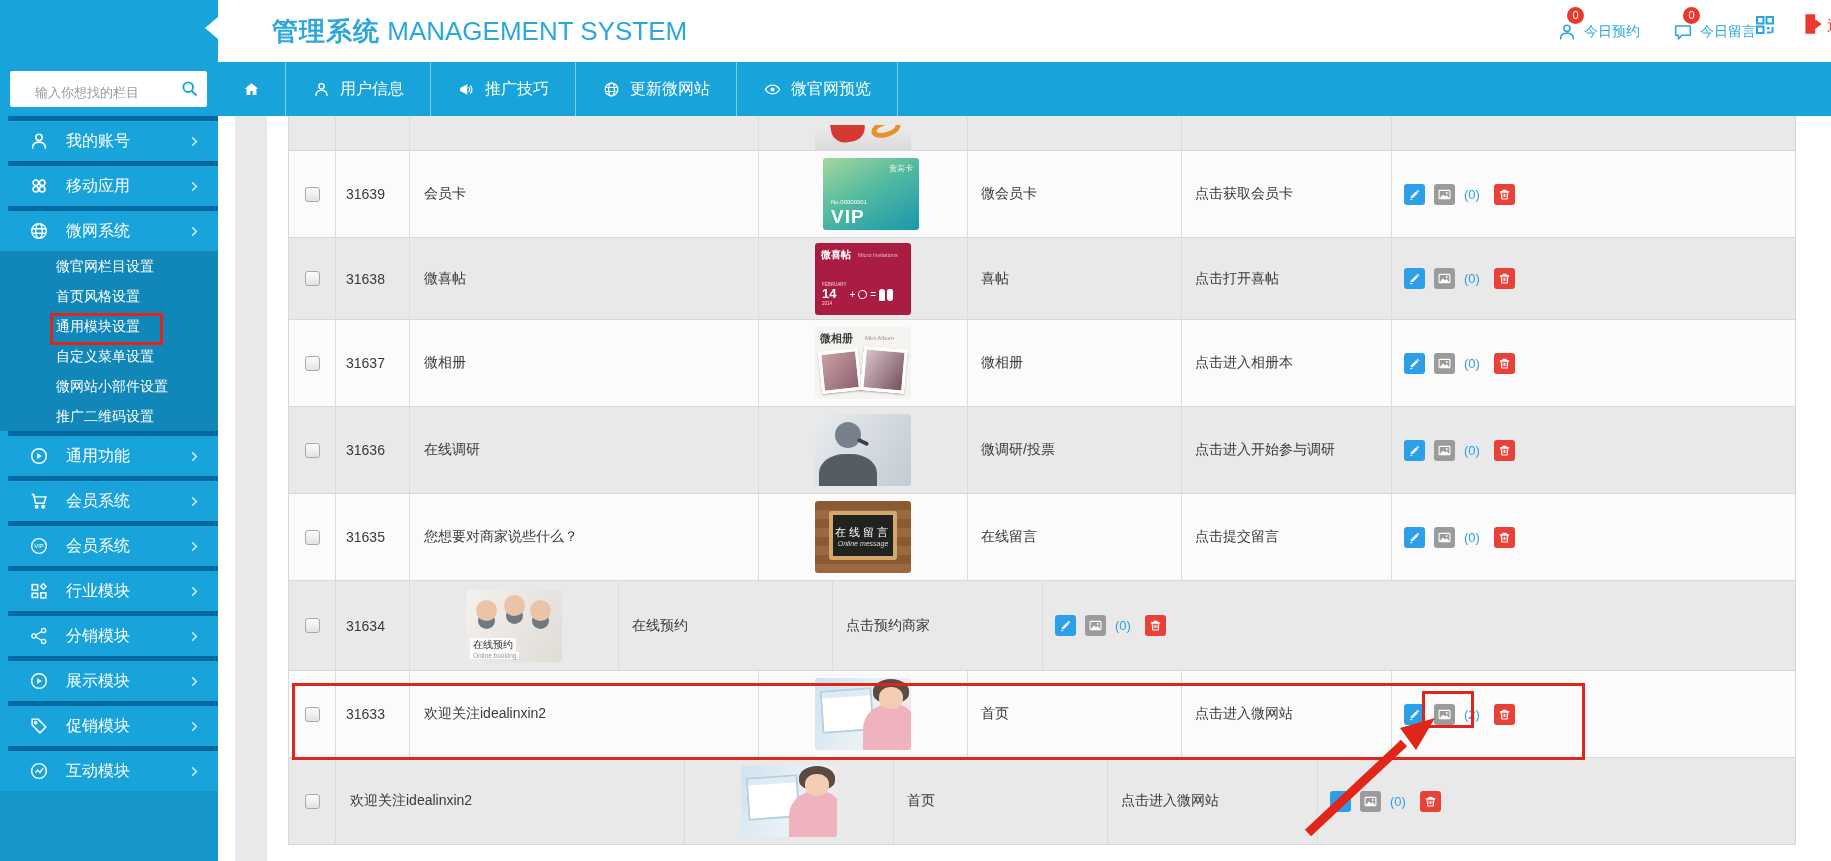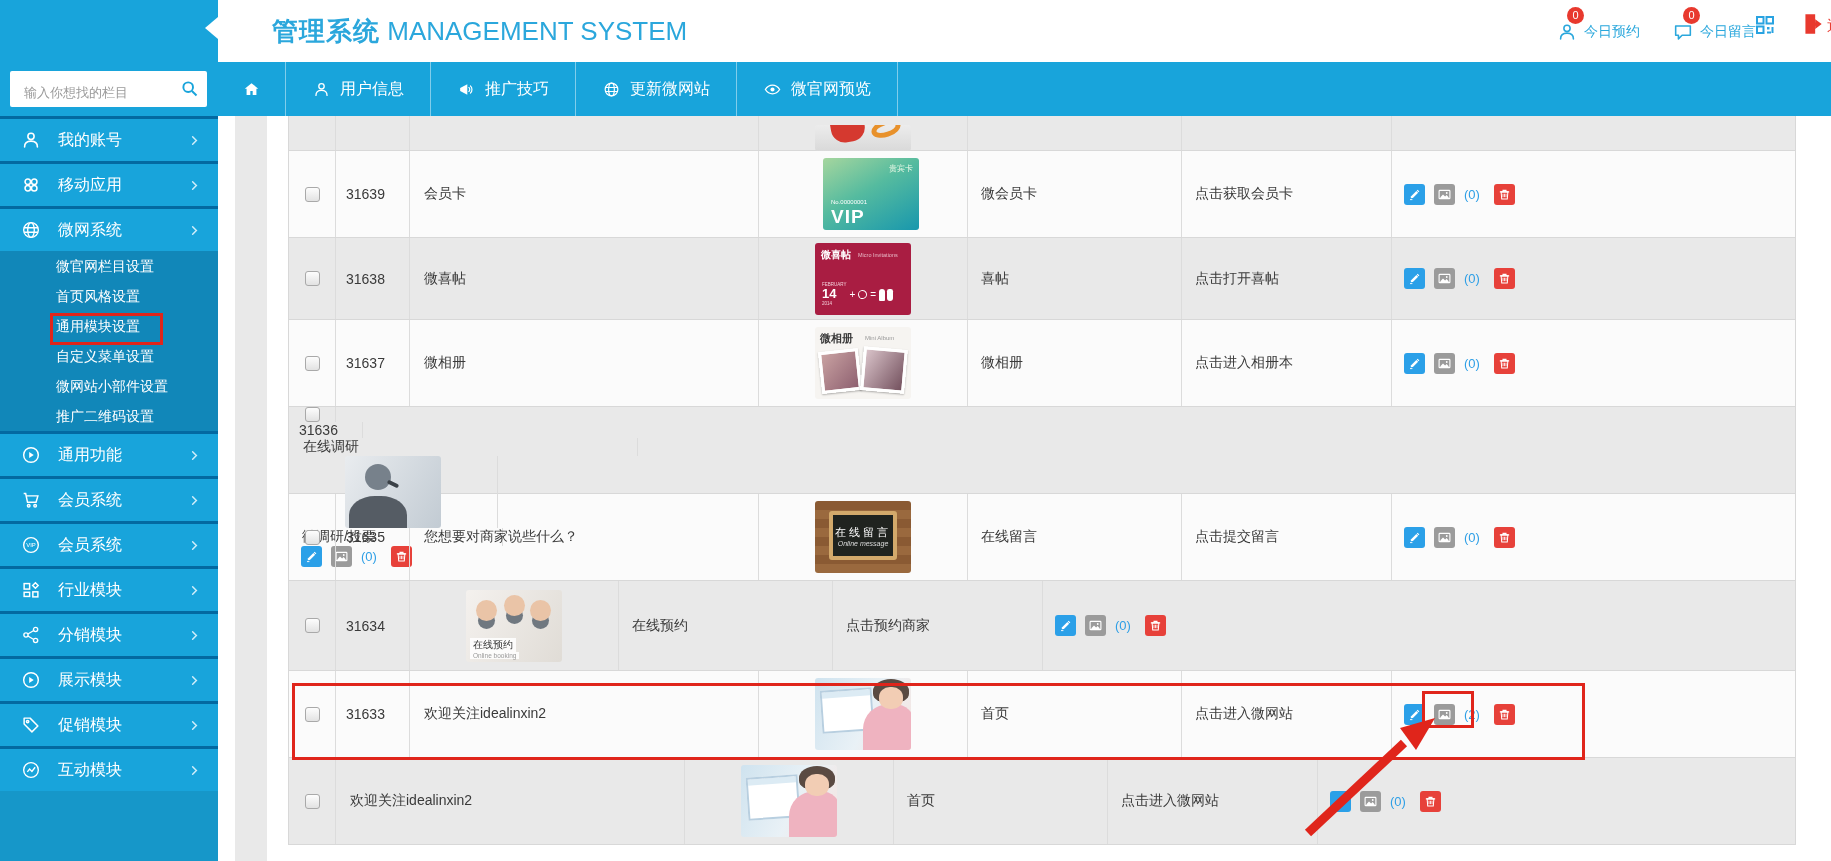--- a/index.html
+++ b/index.html
@@ -22,34 +22,34 @@
     background:#E8392E; color:#fff; font-size:11px; line-height:17px; text-align:center; padding:0 3px; }
   .hdr-qr { position:absolute; left:1753px; top:13px; width:24px; height:24px; color:#29A3E1; cursor:pointer; }
   .hdr-exit { position:absolute; left:1800px; top:11px; width:26px; height:26px; color:#E8392E; cursor:pointer; }
   .hdr-exit-label { position:absolute; left:1827px; top:17px; font-size:15px; color:#E8392E; white-space:nowrap; }
   .ic svg, .hdr-qr svg, .hdr-exit svg { width:100%; height:100%; display:block; }
 
   
   .navbar { position:absolute; left:0; top:62px; width:1831px; height:54px; background:#18A4DB; }
   .search { position:absolute; left:10px; top:9px; width:197px; height:36px; background:#fff; border-radius:2px; }
   .search input { position:absolute; left:0; top:0; width:168px; height:44px; border:none; outline:none;
-    padding:0 0 0 14px; font-size:13px; color:#555; background:transparent; font-family:Liberation Mono, monospace; }
+    padding:0 0 0 25px; font-size:13px; color:#555; background:transparent; font-family:Liberation Mono, monospace; }
   .search input::placeholder { color:#9a9a9a; }
   .search .mag { position:absolute; right:7px; top:7px; width:21px; height:21px; color:#18A4DB; cursor:pointer; }
   .nav-items { position:absolute; left:218px; top:0; height:54px; display:flex; }
   .nav-item { display:flex; align-items:center; gap:9px; padding:0 26px; color:#fff; font-size:16px;
     border-left:1px solid rgba(255,255,255,.45); cursor:pointer; }
   .nav-item:first-child { border-left:none; padding:0 24px; }
   .nav-item:last-child { border-right:1px solid rgba(255,255,255,.45); }
   .nav-item .ic { width:19px; height:19px; color:#fff; }
 
   
   .sidebar { position:absolute; left:0; top:116px; width:218px; height:745px; background:#18A4DB; }
   .side-rest { position:absolute; left:0; top:675px; width:218px; bottom:0; background:#1697C9; }
-  .side-item { position:relative; height:45px; display:flex; align-items:center; border-top:3px solid #0369a1; cursor:pointer; }
+  .side-item { position:relative; height:45px; display:flex; align-items:center; border-top:5px solid #0369a1; cursor:pointer;margin-left:8px; }
   .side-item .ic { position:absolute; left:20px; width:22px; height:22px; color:#fff; }
   .side-item .lbl { position:absolute; left:58px; font-size:16px; color:#fff; }
   .side-item .chev { position:absolute; right:16px; width:15px; height:15px; color:#CFEDFA; }
   .submenu { background:#1187B9; }
   .sub-item { position:relative; height:30px; line-height:30px; padding-left:56px; font-size:14px; color:#fff; cursor:pointer; }
   .side-scrollbar { position:absolute; left:221px; top:124px; width:9px; height:678px; border-radius:5px; background:#0D7FAD; cursor:pointer; }
 
   
   .content { position:absolute; left:218px; top:116px; right:0; bottom:0; background:#fff; }
   .gray-strip { position:absolute; left:17px; top:0; width:32px; height:100%; background:#E9E9E9; }
@@ -563,39 +563,42 @@
             <span class="count">(0)</span>
             <div class="op op-del">
               <svg viewBox="0 0 20 20" fill="none" stroke="currentColor">
                 <path d="M5.5 6.5h9l-.8 9.5H6.3z" stroke-width="1.4"></path>
                 <path d="M3.8 6.5h12.4M8 6.5V4.5h4v2" stroke-width="1.4"></path>
                 <path d="M8 9v4.5M10 9v4.5M12 9v4.5" stroke-width="1.1"></path>
               </svg>
             </div>
           </div>
         </div>
-        <div class="trow gray" style="height: 87px; flex-direction: column;">
+        <div class="trow gray" style="height: 87px;">
           <div class="td td-cb">
             <input class="cb" type="checkbox" style="">
           </div>
           <div class="td td-id">
             <span>31636</span>
           </div>
           <div class="td td-title">
             <span>在线调研</span>
           </div>
           <div class="td td-img">
             <div class="thumb thumb-survey">
               <div class="sv-body"></div>
               <div class="sv-head"></div>
               <div class="sv-mic"></div>
             </div>
           </div>
           <div class="td td-type">
             <span>微调研/投票</span>
+          </div>
+          <div class="td td-act">
+            <span>点击进入开始参与调研</span>
           </div>
           <div class="td td-ops">
             <div class="op op-edit">
               <svg viewBox="0 0 20 20">
                 <path d="M5.5 12.2l7-7 2.3 2.3-7 7-2.9.6z" fill="currentColor"></path>
                 <path d="M13.6 4.1l2.3 2.3" stroke="currentColor" stroke-width="1.6"></path>
                 <path d="M4 16.8h3.2" stroke="currentColor" stroke-width="1.2"></path>
               </svg>
             </div>
             <div class="op op-pic">

